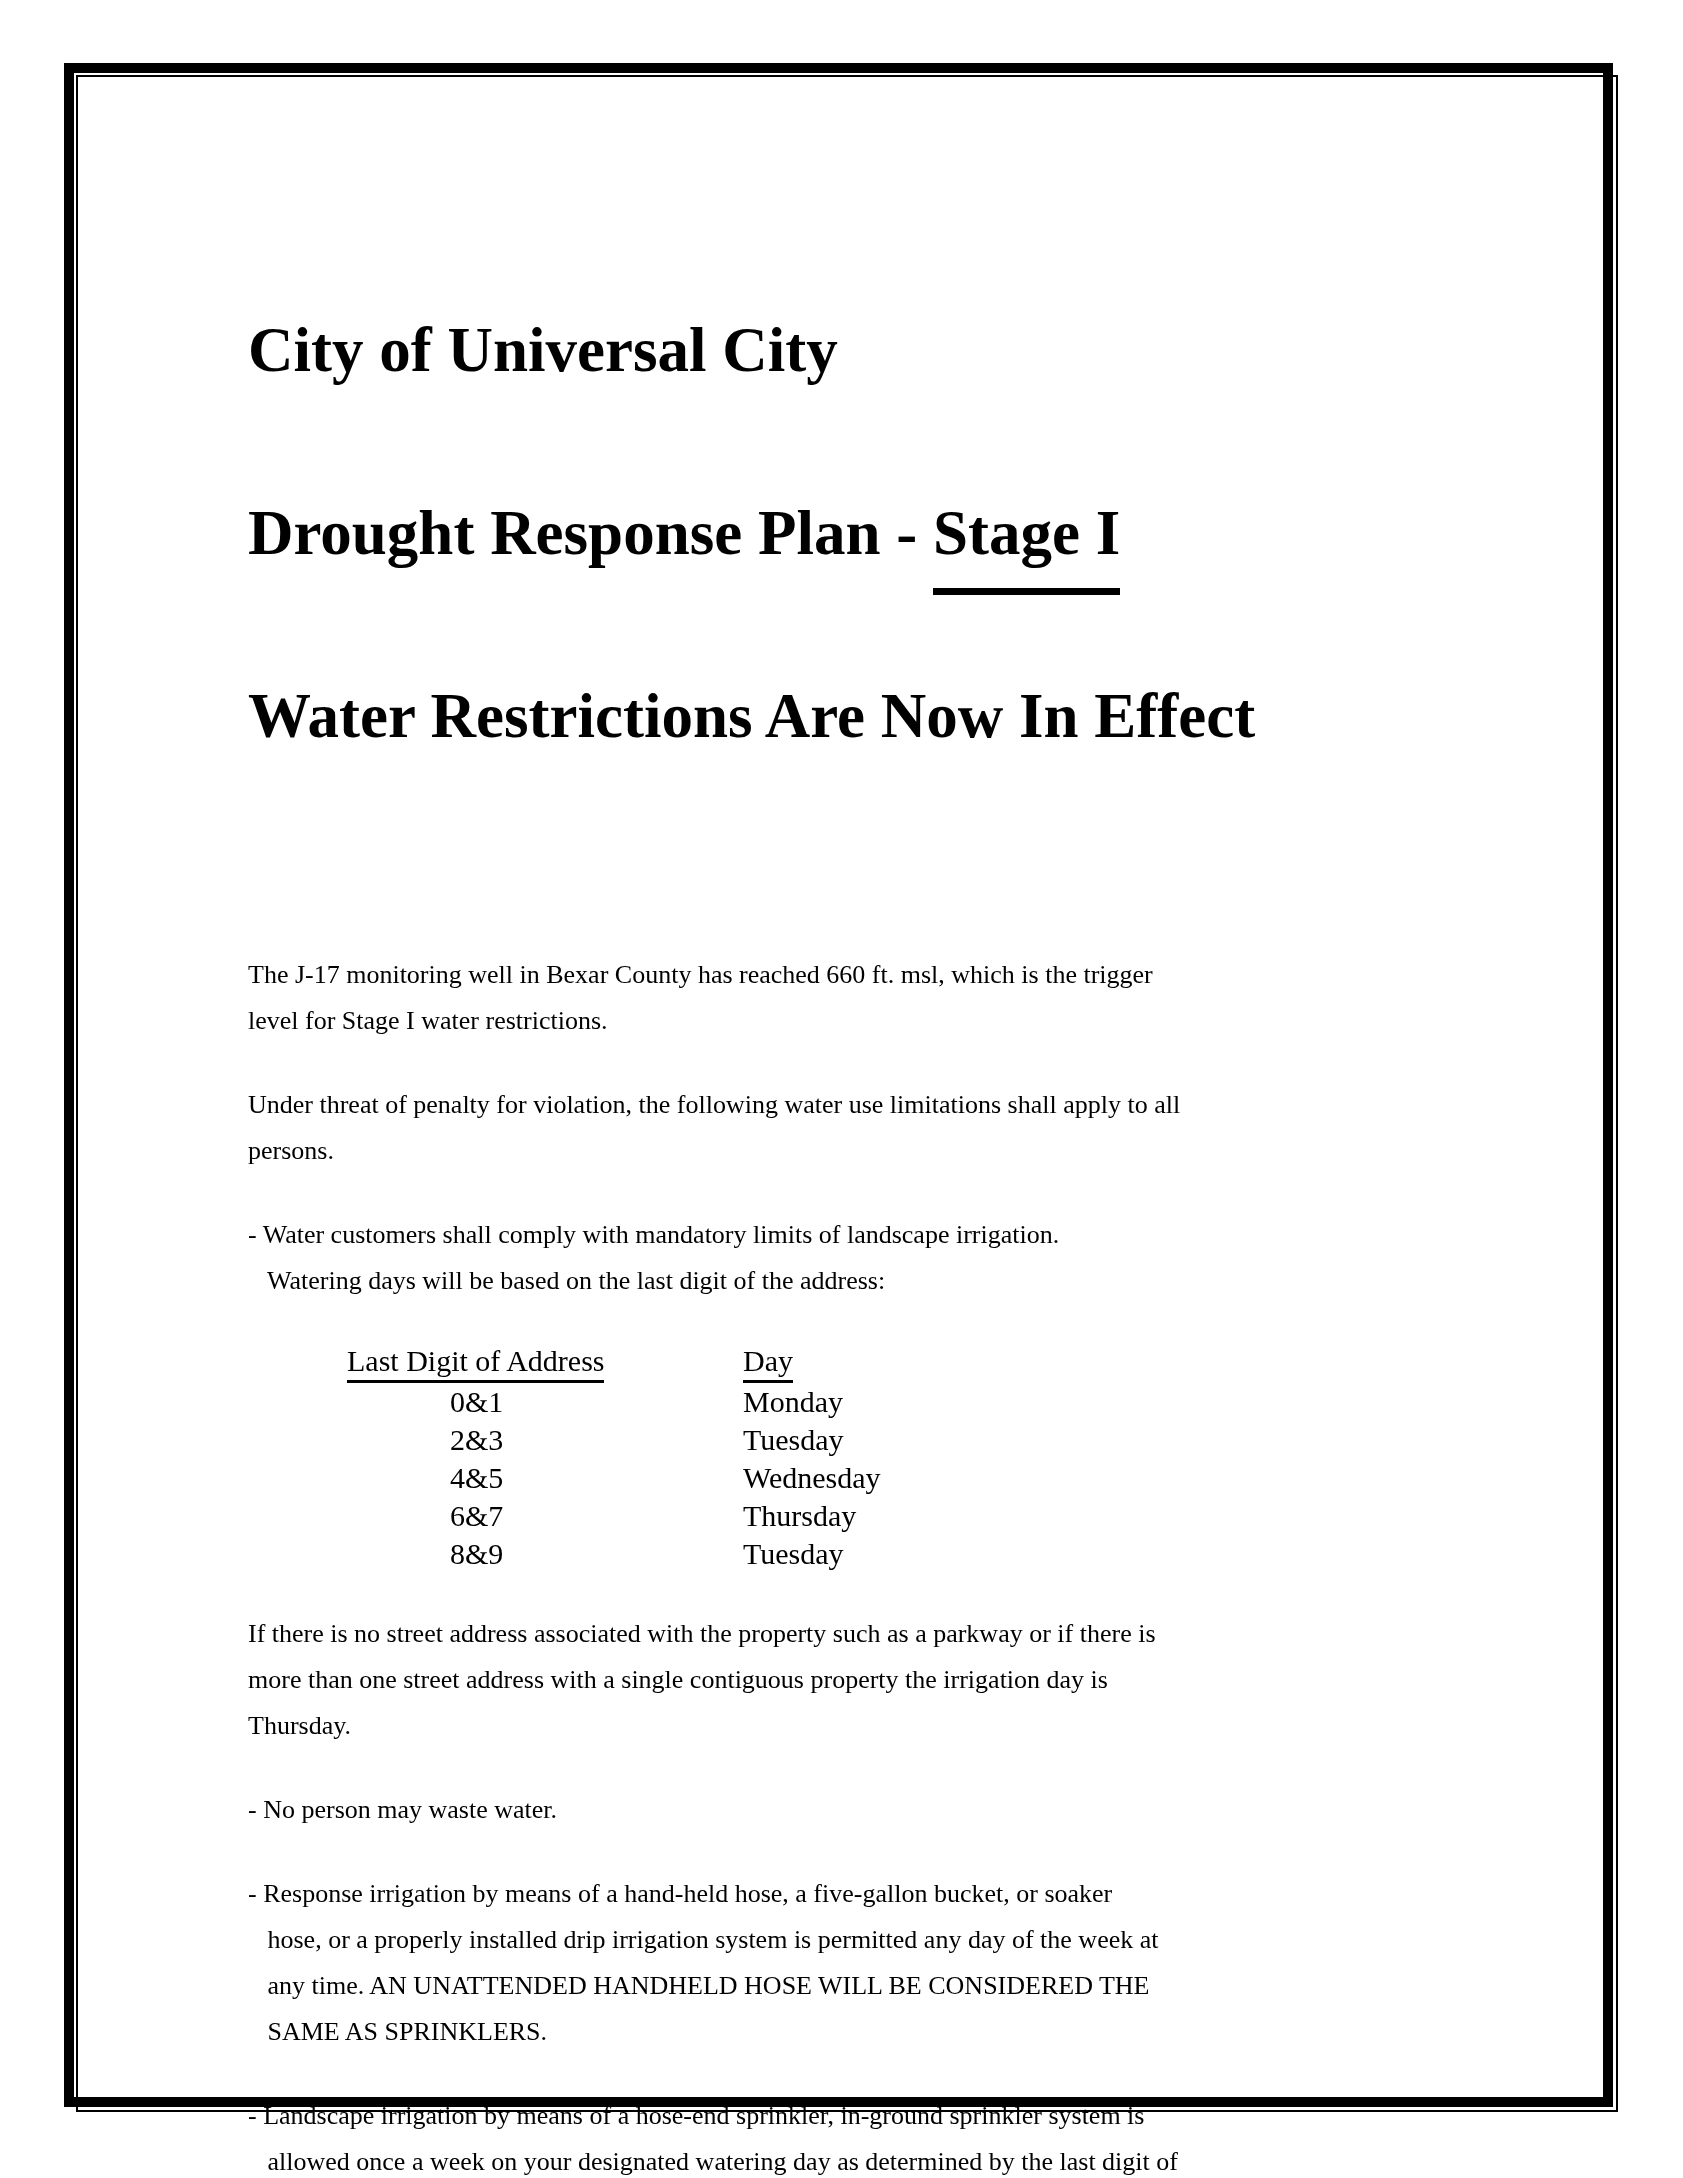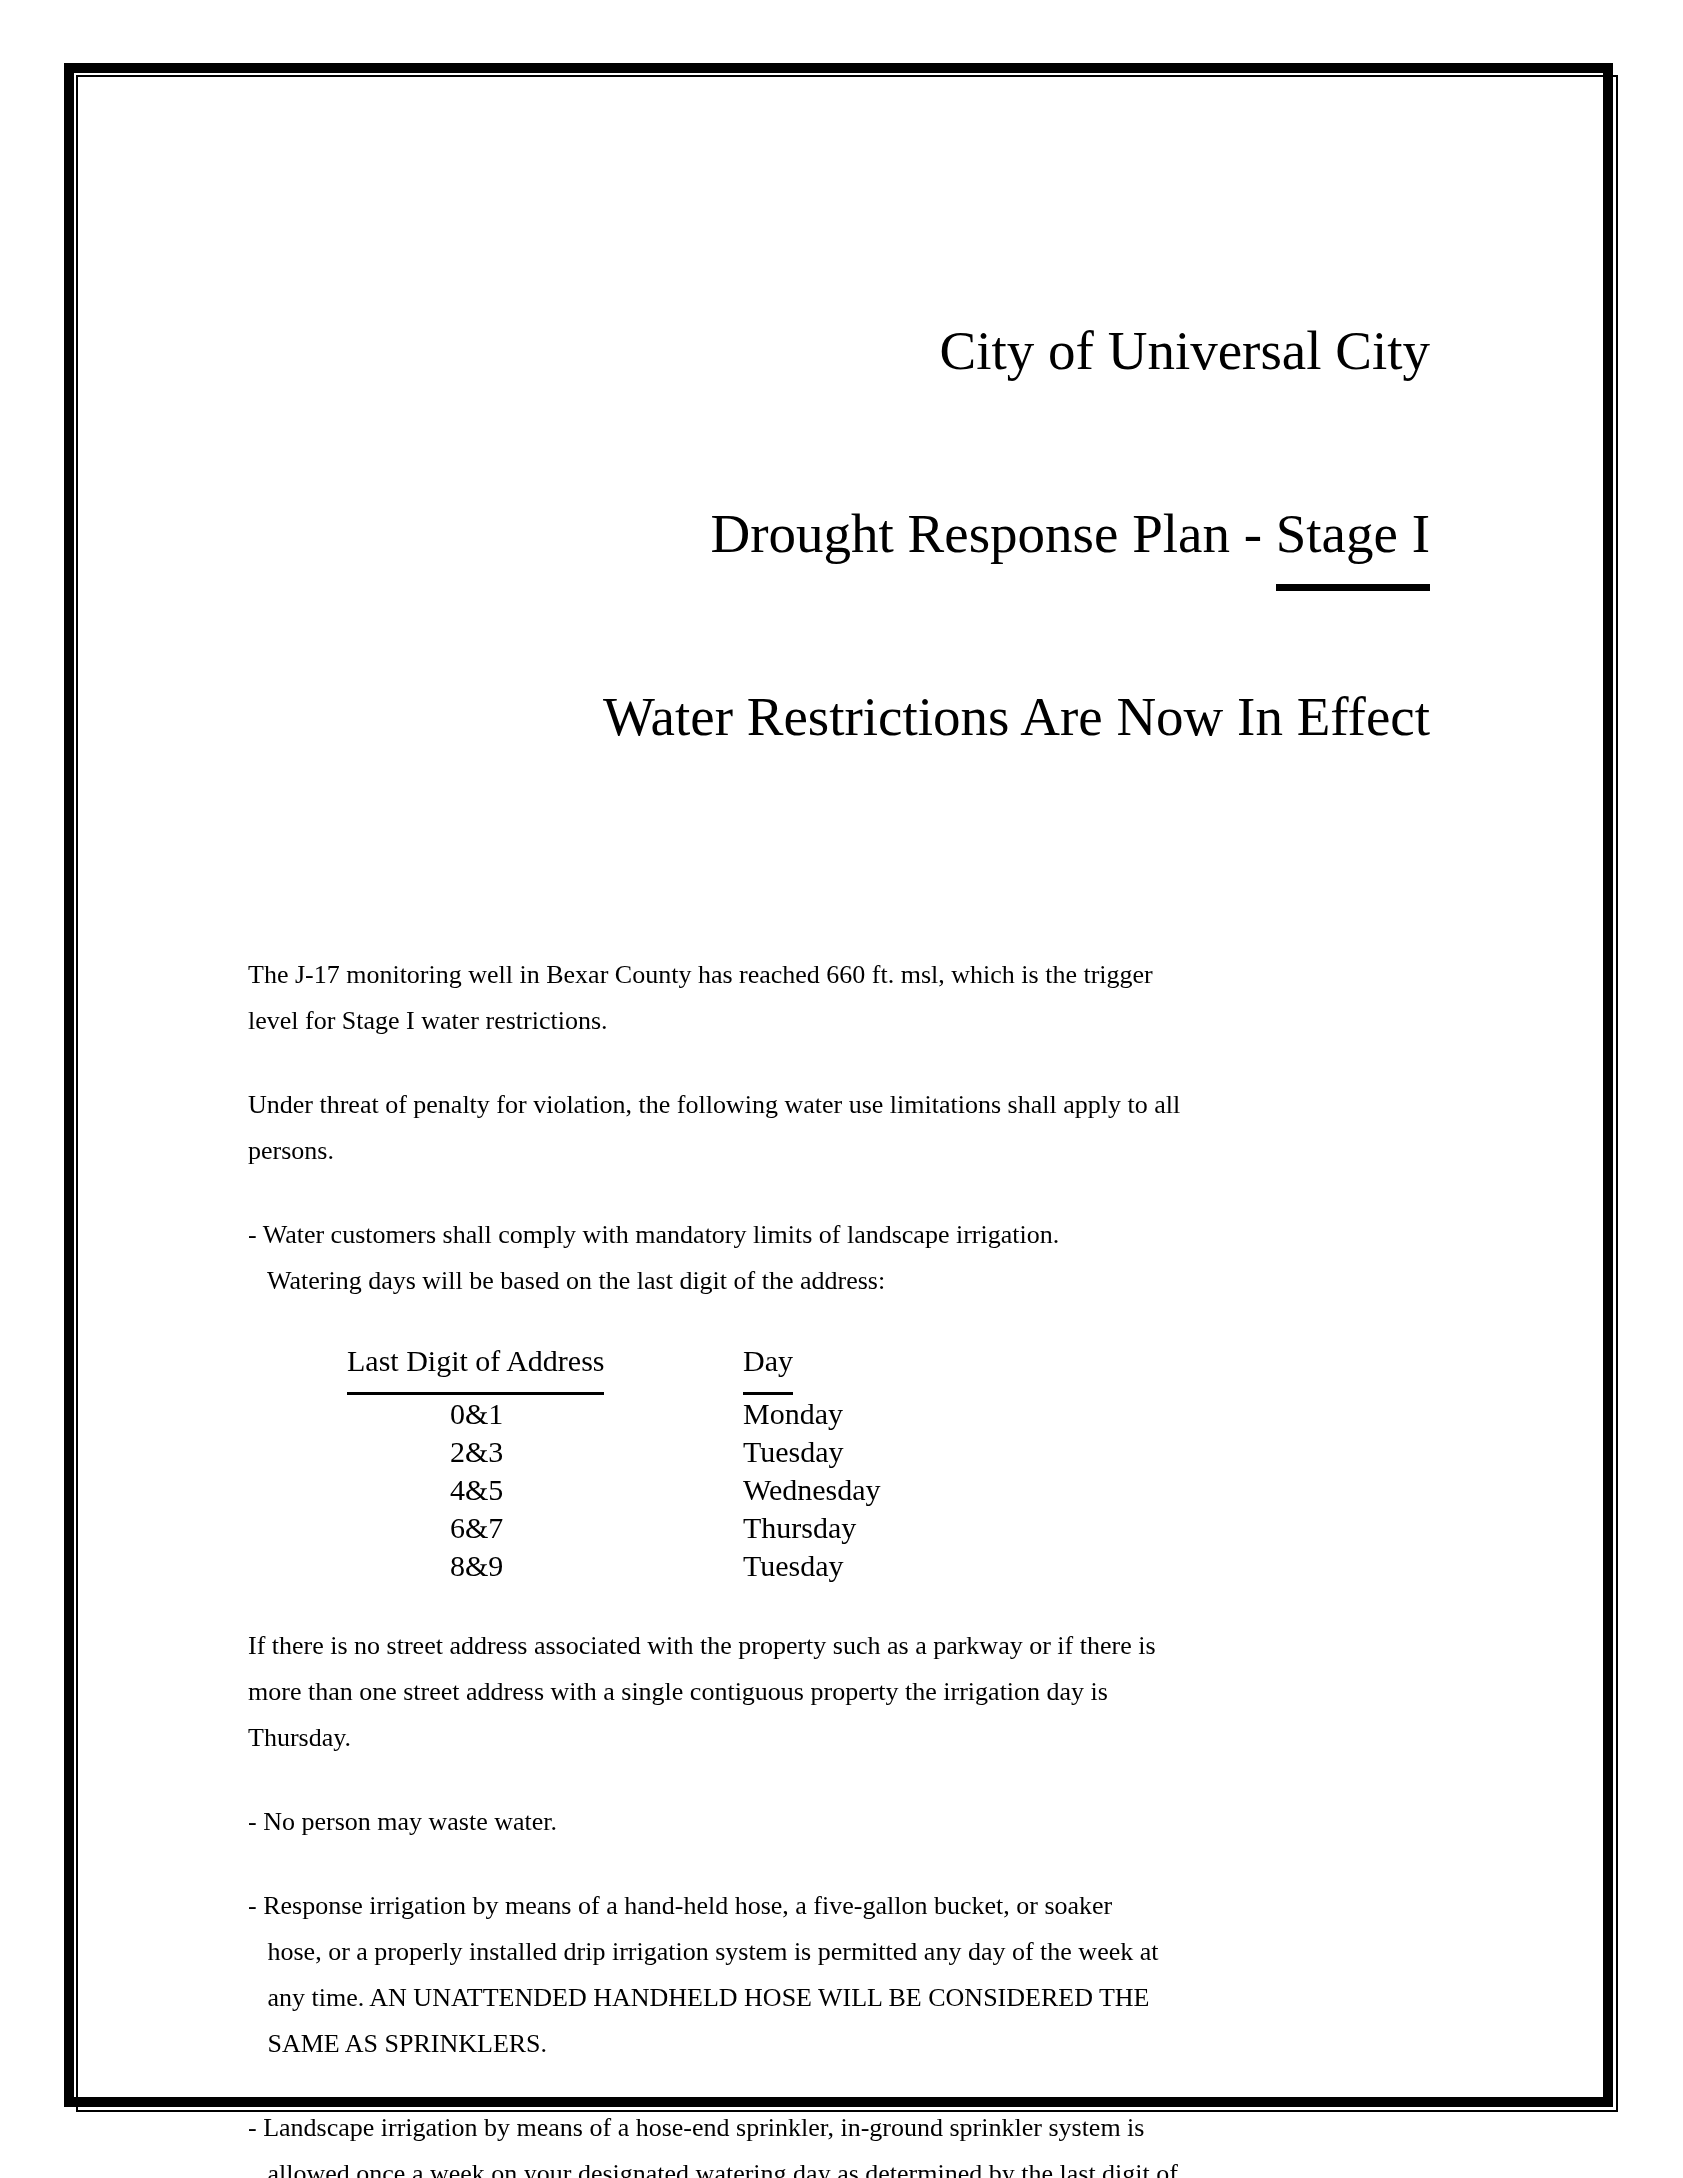--- a/index.html
+++ b/index.html
@@ -20,23 +20,23 @@
   }
   .frame-thin {
     position: absolute; left: 76px; top: 75px;
     width: 1542px; height: 2037px;
     border: 2px solid #000;
   }
   .content {
     position: absolute; left: 248px; top: 198px; width: 1182px;
   }
   .title {
-    text-align: right;
-    font-weight: normal;
-    font-size: 55px;
+    text-align: left;
+    font-weight: bold;
+    font-size: 63px;
     line-height: 61px;
     margin-bottom: 83px;
     white-space: pre;
   }
   .title .stage-underline {
     border-bottom: 7px solid #000;
     padding-bottom: 20px;
   }
   .para {
     font-size: 26px;
@@ -47,21 +47,21 @@
   .para.tight { margin-bottom: 0; }
   
   .wtable {
     font-size: 30px;
     line-height: 38px;
     margin: 0 0 38px 99px;
   }
   .trow { display: flex; }
   .tc1 { width: 396px; }
   .tc1.digits { padding-left: 103px; }
-  .hul { border-bottom: 3px solid #000; display: inline-block; padding-bottom: 12px; }
+  .hul { border-bottom: 3px solid #000; display: inline-block; padding-bottom: 0px; }
 </style>
 </head>
 <body>
 
 <div class="frame-thick"></div>
 <div class="frame-thin"></div>
 
 <div class="content">
 
   <div class="title">

